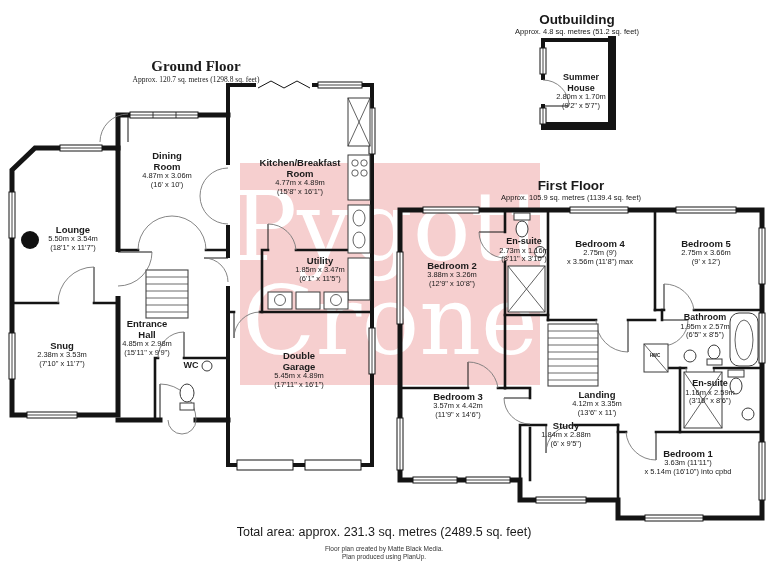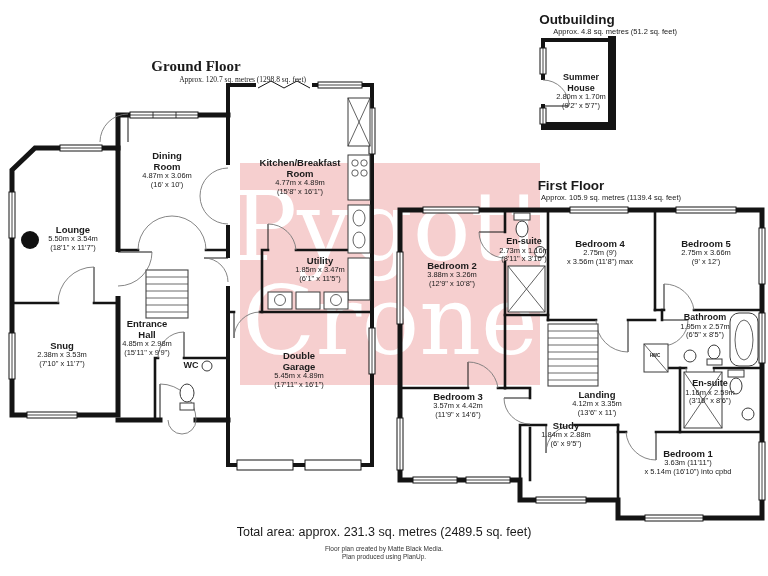--- a/index.html
+++ b/index.html
@@ -20,21 +20,21 @@
   .fix{fill:#fff;stroke:#3a3a3a;stroke-width:1;}
   .fixl{stroke:#3a3a3a;stroke-width:.8;fill:none;}
   .stair rect{fill:#fff;stroke:#444;stroke-width:1.1;}
   .stair line{stroke:#444;stroke-width:.8;}
   .lbl{position:absolute;z-index:3;transform:translateX(-50%);text-align:center;line-height:1.18;}
   .rname{font-weight:bold;font-size:9.5px;}
   .rname.sm{font-size:9px;}
   .rdim{font-size:7.5px;}
   .sec-title{font-weight:bold;font-size:13.5px;}
   .sec-title.big{font-size:15px;}
-  .sec-sub{font-size:7.5px;text-align:right;}
+  .sec-sub{font-size:7.5px;}
   .tiny{font-size:4.5px;font-weight:bold;}
   #footer-total{font-size:12.5px;}
   .credit{font-size:6.5px;color:#333;}
 </style>
 </head>
 <body>
 
 <div id="page">
 
   <div id="watermark" style="left:240px;top:163px;width:300px;height:222px;background:#f6cfcf;">

